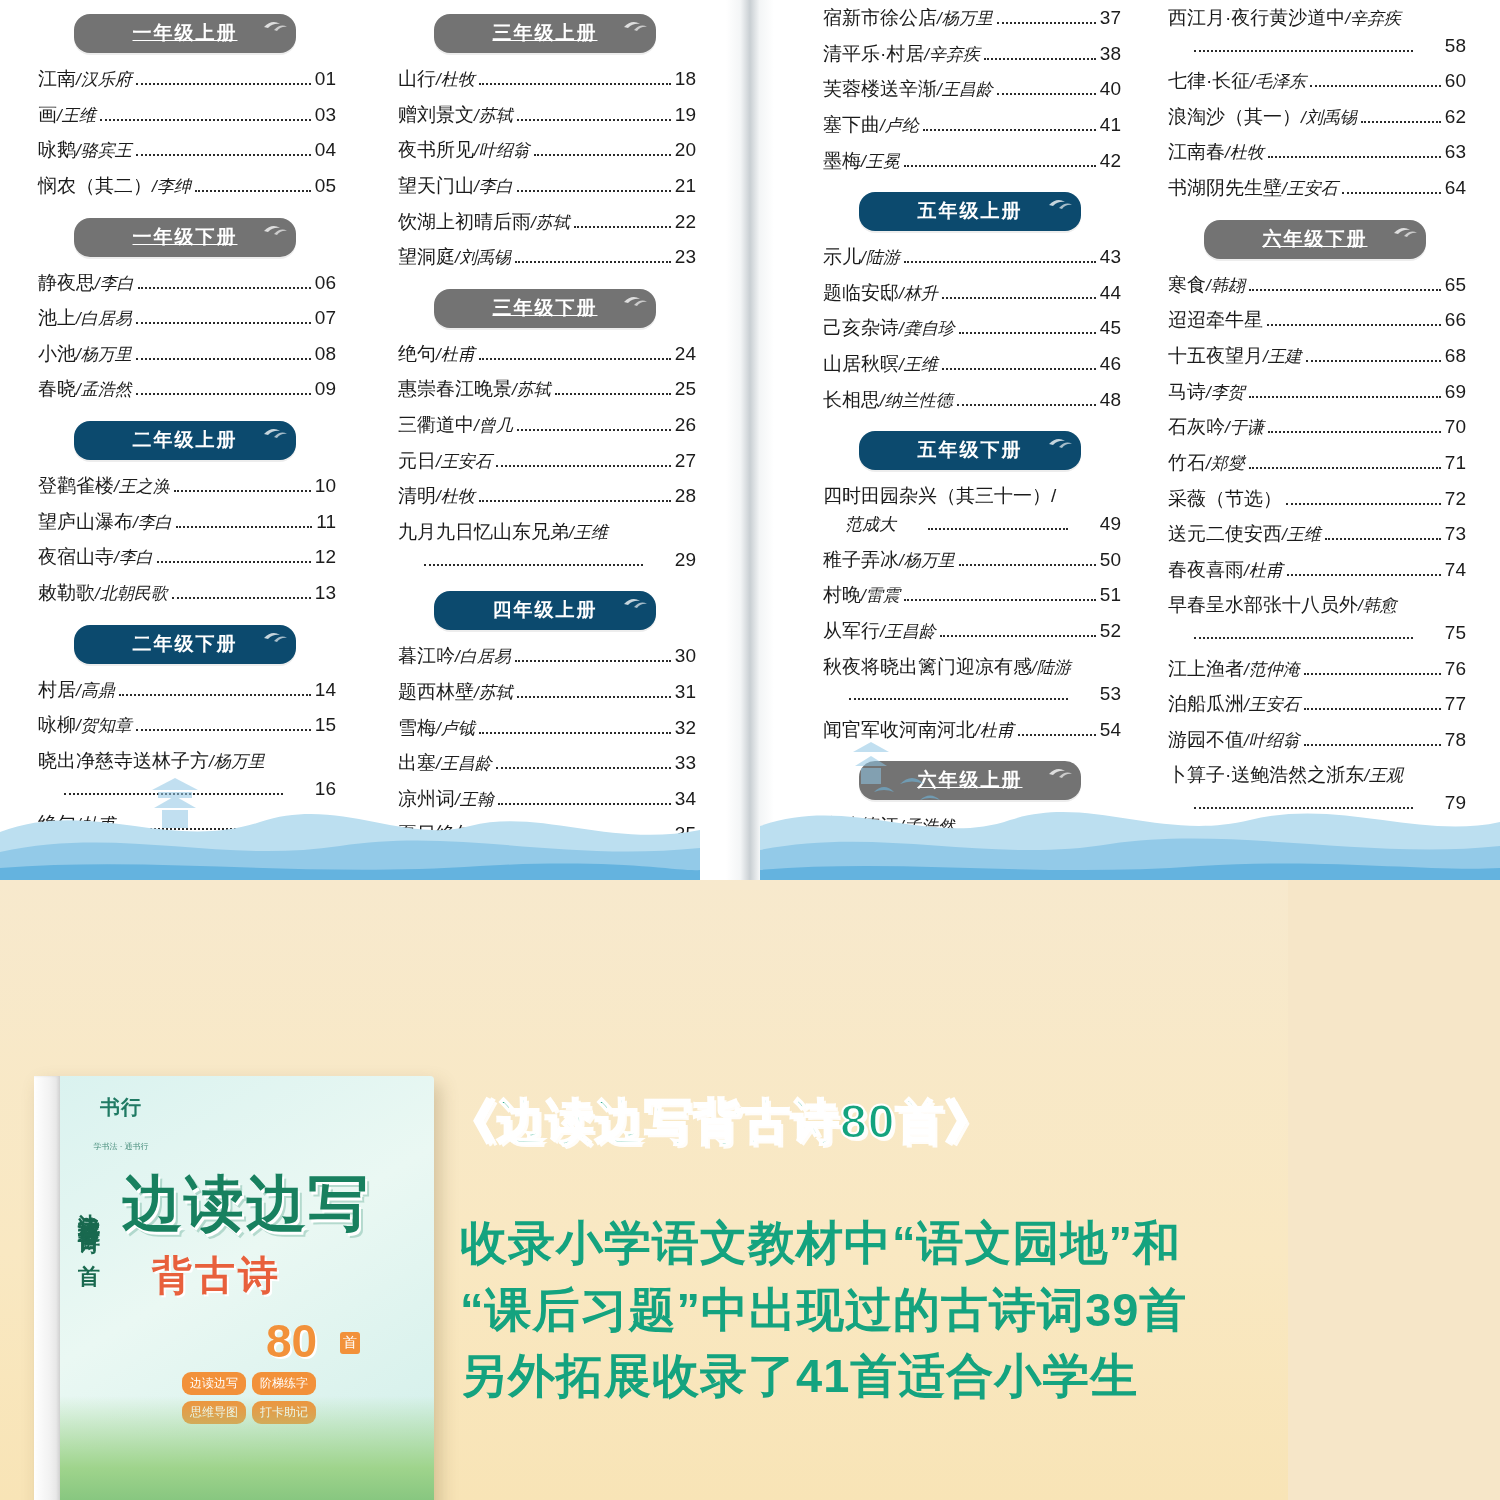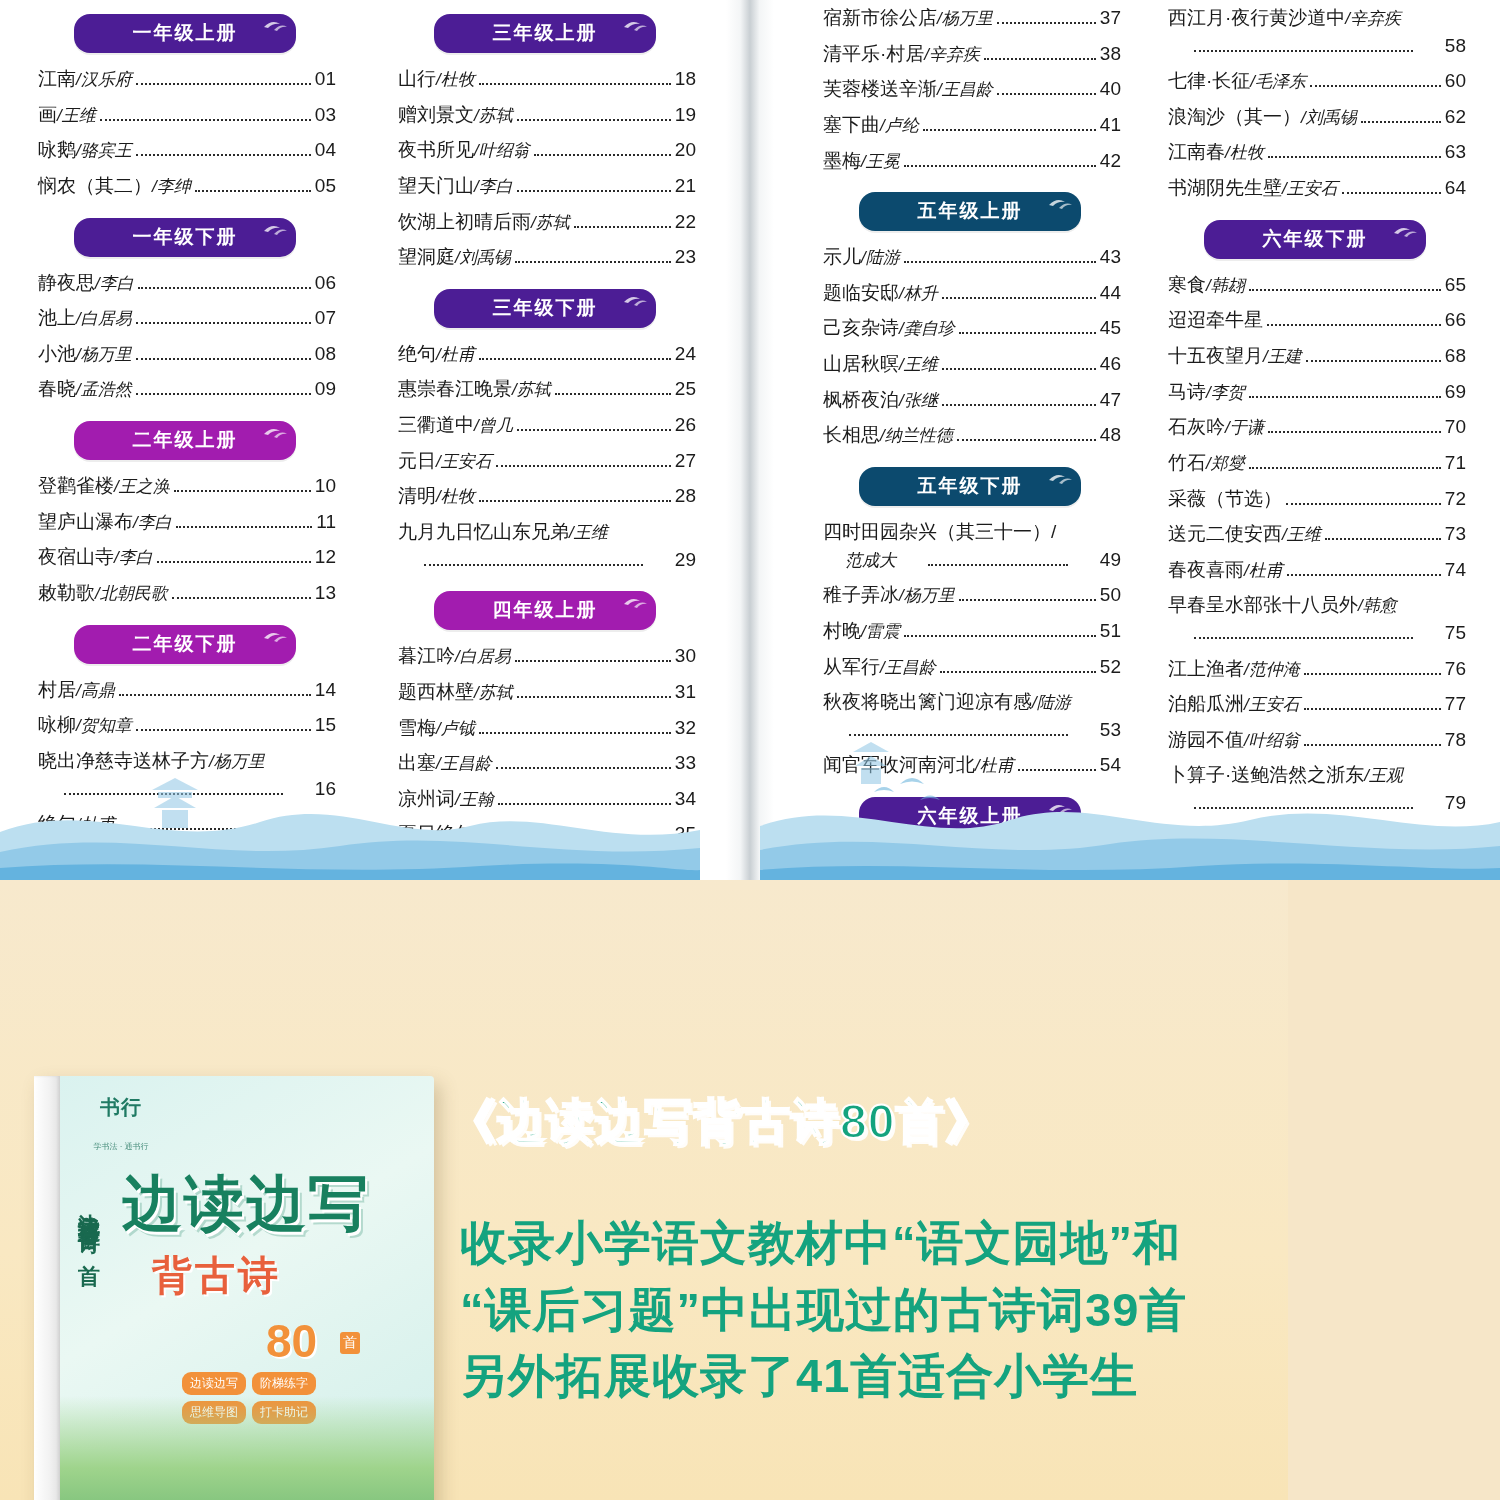--- a/index.html
+++ b/index.html
@@ -85,22 +85,22 @@
     text-align: center;
     color: #ffffff;
     font-size: 19px;
     font-weight: bold;
     letter-spacing: 2px;
     padding: 6px 26px 7px 26px;
     border-radius: 16px;
     box-shadow: 0 2px 0 rgba(0,0,0,0.07);
     white-space: nowrap;
   }
-  .pill.orange { background: #4c1d95; }
-  .pill.green  { background: #a21caf; }
+  .pill.orange { background: #737373; text-decoration: underline; }
+  .pill.green  { background: #0c4a6e; }
   .pill.red    { background: #0c4a6e; }
   .pill .swoosh {
     position: absolute;
     right: 8px;
     top: 3px;
     width: 26px;
     height: 14px;
     opacity: 0.85;
   }
 
@@ -631,26 +631,20 @@
           <span class="title">己亥杂诗</span>
           <span class="author">/龚自珍</span>
           <span class="dots"></span>
           <span class="pg">45</span>
         </div>
         <div class="entry">
           <span class="title">山居秋暝</span>
           <span class="author">/王维</span>
           <span class="dots"></span>
           <span class="pg">46</span>
-        </div>
-        <div class="entry">
-          <span class="title">枫桥夜泊</span>
-          <span class="author">/张继</span>
-          <span class="dots"></span>
-          <span class="pg">47</span>
         </div>
         <div class="entry">
           <span class="title">长相思</span>
           <span class="author">/纳兰性德</span>
           <span class="dots"></span>
           <span class="pg">48</span>
         </div>
         <div class="pill-wrap">
           <div class="pill red">五年级下册<svg class="swoosh" viewBox="0 0 26 14">
               <path d="M2 10 q8 -8 16 -3 q-7 -1 -12 4Z" fill="#ffffff" opacity="0.9"></path>

